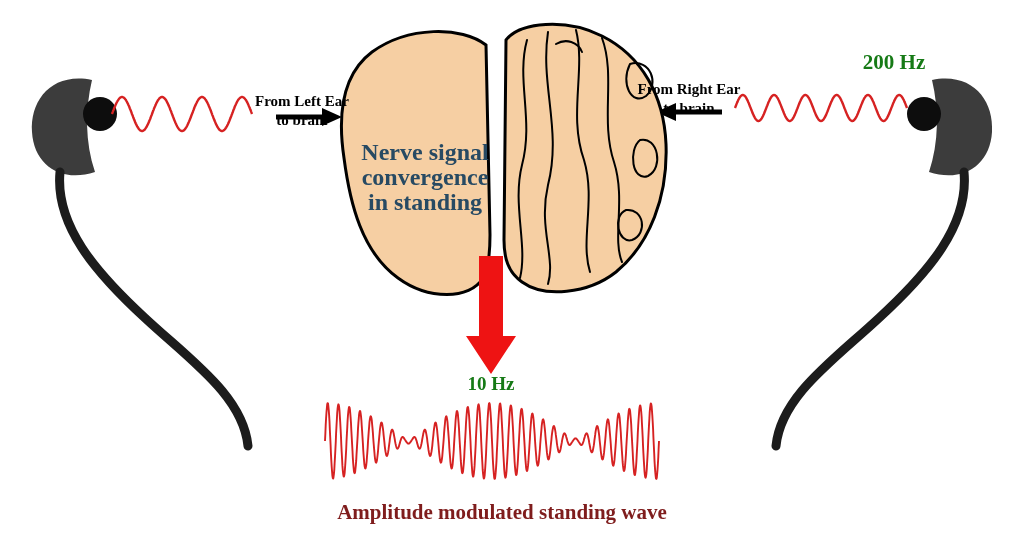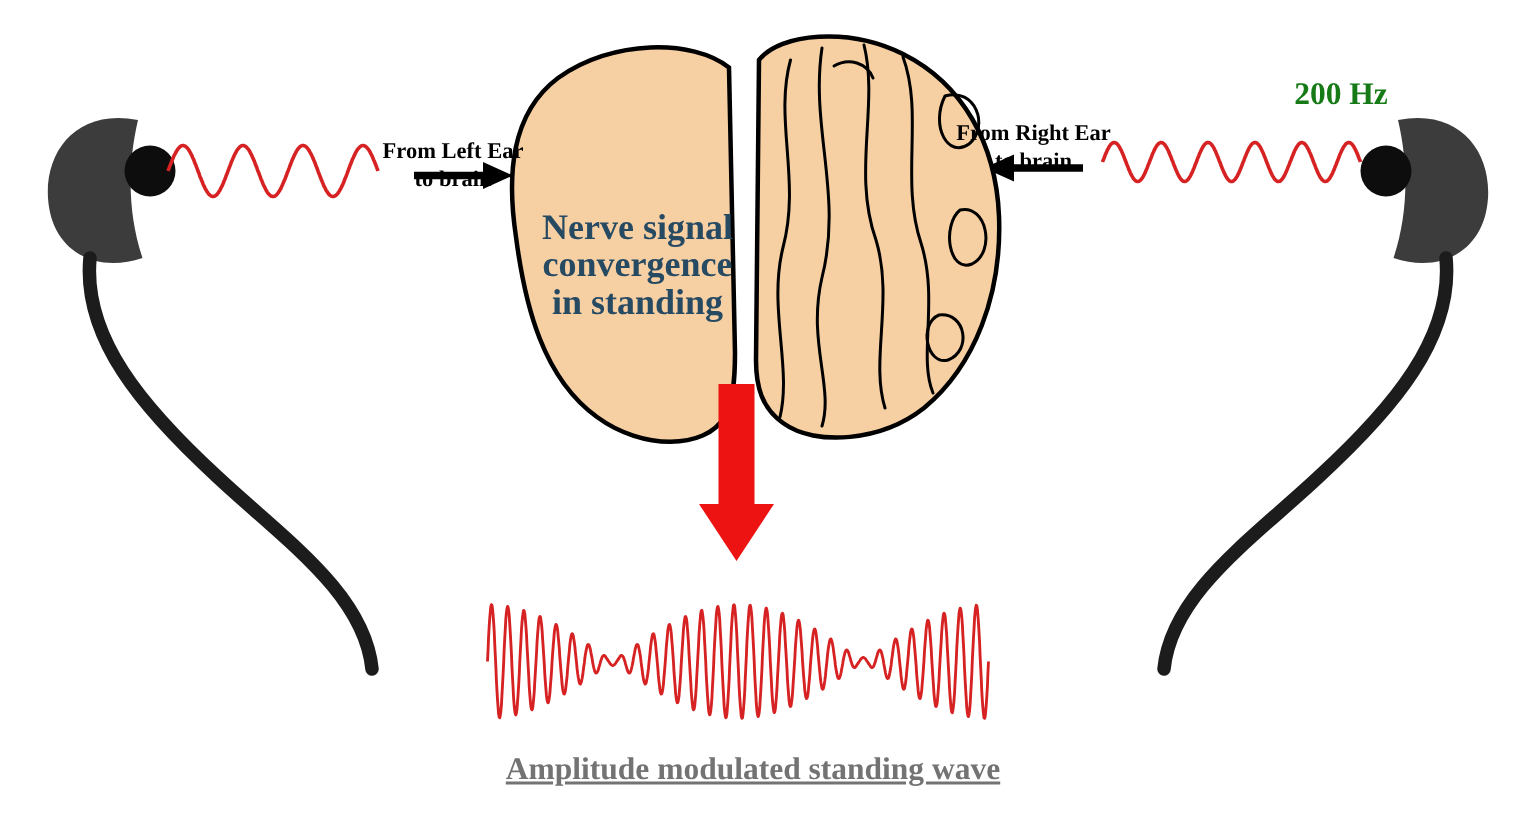--- a/index.html
+++ b/index.html
@@ -25,22 +25,21 @@
   }
   .nerve{
     color:var(--nerve-text-blue,#274a63);
     font-size:24px;
     line-height:25px;
     text-align:center;
   }
   .caption{
     font-size:21px;
     text-align:center;
-    color:#737373;
-    text-decoration:underline;
+    color:#7f1d1d;
   }
   
   .hemisphere{fill:var(--brain-fill,#f6cfa3);stroke:var(--outline-black,#000);stroke-width:3;}
   .gyri path{fill:none;stroke:var(--outline-black,#000);stroke-width:2;stroke-linecap:round;}
   .wave{fill:none;stroke:var(--wave-red,#d62222);stroke-width:2.4;stroke-linejoin:round;}
   .beatwave{stroke-width:1.9;}
   .cable{fill:none;stroke:var(--cable-black,#1c1c1c);stroke-width:9;stroke-linecap:round;}
   .bud{fill:var(--earbud-gray,#3c3c3c);}
   .tip{fill:#0d0d0d;}
   .blackarrow-line{stroke:#000;stroke-width:5;}
@@ -106,16 +105,17 @@
   </div>
 
   <div class="label freq" style="left:848px;top:50px;width:92px;">200 Hz</div>
 
   <div class="label nerve" style="left:352px;top:140px;width:146px;">
     <span>Nerve signal</span><br>
     <span>convergence</span><br>
     <span>in standing</span>
   </div>
 
+  <div class="label freq" style="left:437px;top:373px;width:108px;font-size:19px;">10 Hz</div>
 
   <div class="label caption" style="left:262px;top:500px;width:480px;">Amplitude modulated standing wave</div>
 
 </div>
 
 </body></html>

